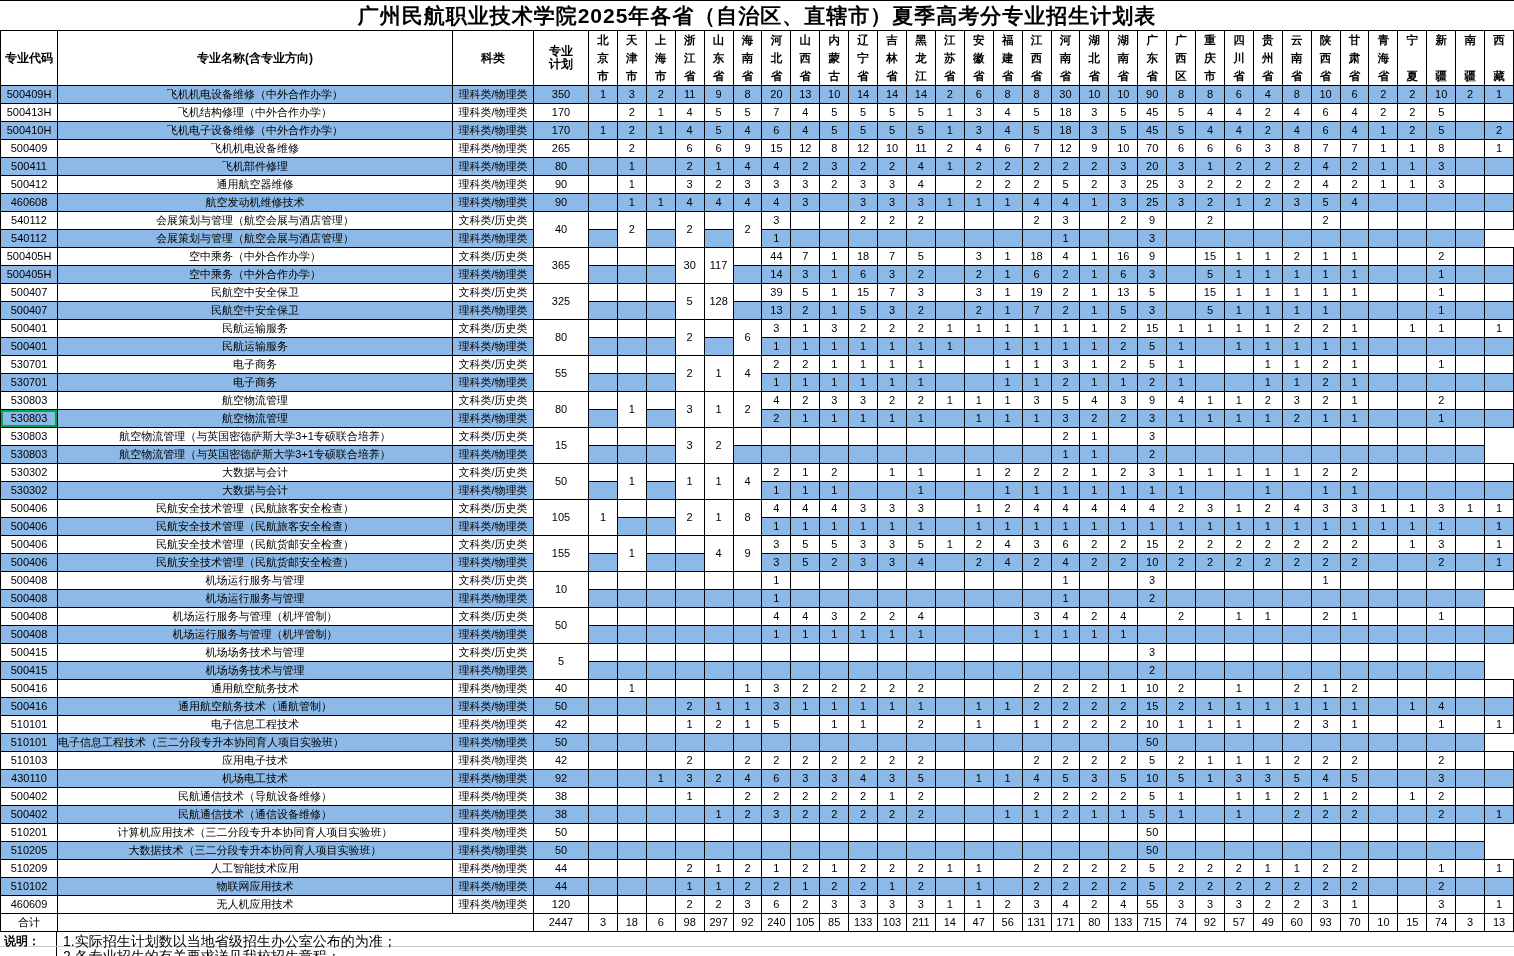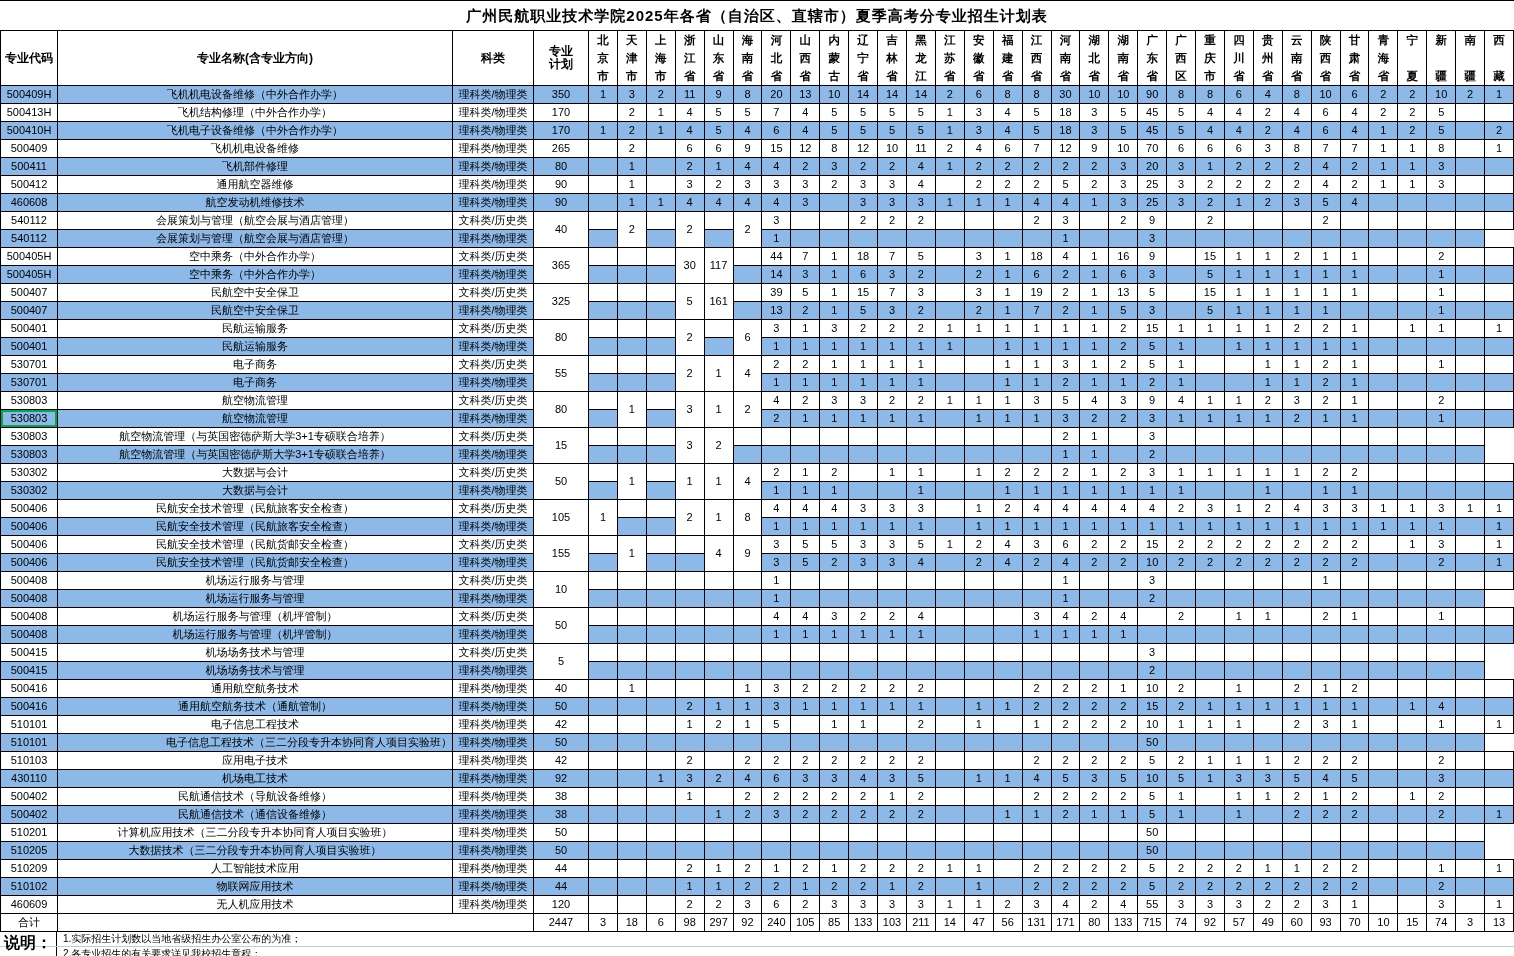--- a/index.html
+++ b/index.html
@@ -1,34 +1,34 @@
 <!DOCTYPE html>
 <html style="--stripe: #8CB9E7; --selcolor: #00A650; --notediv: #c9c9c9;"><head>
 <meta charset="utf-8">
 <style>
   html,body{margin:0;padding:0;background:#fff;}
   body{width:1514px;height:956px;overflow:hidden;font-family:"Liberation Sans","DejaVu Sans",sans-serif;color:#000;}
   .sheet{width:1514px;border-top:1px solid #000;}
-  .title{height:29px;line-height:29px;text-align:center;font-size:15px;font-weight:bold;letter-spacing:1px;}
+  .title{height:29px;line-height:29px;text-align:center;font-size:21px;font-weight:bold;letter-spacing:1px;}
   table.plan{border-collapse:collapse;table-layout:fixed;width:1514px;}
   table.plan td,table.plan th{border:1px solid #000;padding:0;height:17px;font-size:11px;text-align:center;vertical-align:middle;overflow:hidden;white-space:nowrap;line-height:1.05;}
   table.plan th{font-weight:bold;font-size:12px;}
   th.vh-cell{height:55px;}
   .vh{display:flex;flex-direction:column;justify-content:space-between;height:48px;margin:3px auto;width:14px;font-size:11.5px;font-weight:bold;}
   td.code{text-align:left;padding-left:3px;font-size:11.5px;margin-left:8px;}
   td.name{text-align:left;padding-left:4px;font-size:12px;font-weight:400;}
-  td.name.ctr{text-align:right;padding-left:0;margin-top:36px;}
+  td.name.ctr{text-align:left;padding-left:0;margin-top:36px;}
   td.cat{font-size:11.5px;}
   tr.b td{background:var(--stripe);}
   tr.b td[rowspan="2"], td.mergedwhite{background:#fff;}
   td.sel{box-shadow:inset 0 0 0 2px var(--selcolor);}
   .notes{width:1514px;}
   .note-row{display:flex;border-bottom:1px solid var(--notediv);}
-  .note-label{width:57px;flex:0 0 57px;border-right:1px solid #000;font-weight:600;font-size:16px;padding:1px 0 0 4px;box-sizing:border-box;}
-  .note-text{flex:1;font-size:10px;padding:1px 0 1px 6px;line-height:1.22;}
+  .note-label{width:57px;flex:0 0 57px;border-right:1px solid #000;font-weight:600;font-size:12px;padding:1px 0 0 4px;box-sizing:border-box;}
+  .note-text{flex:1;font-size:14px;padding:1px 0 1px 6px;line-height:1.22;}
   .nr1,.nr2,.nr3{height:14px;}
 </style>
 </head>
 <body>
 
 <div class="sheet">
   <div class="title">广州民航职业技术学院2025年各省（自治区、直辖市）夏季高考分专业招生计划表</div>
   <table class="plan">
     <colgroup id="cols">
         <col style="width: 57px;">
@@ -710,21 +710,21 @@
         </tr>
         <tr>
           <td class="code">500407</td>
           <td class="name">民航空中安全保卫</td>
           <td class="cat">文科类/历史类</td>
           <td class="mergedwhite" rowspan="2">325</td>
           <td></td>
           <td></td>
           <td></td>
           <td class="mergedwhite" rowspan="2">5</td>
-          <td class="mergedwhite" rowspan="2">161</td>
+          <td class="mergedwhite" rowspan="2">128</td>
           <td></td>
           <td>39</td>
           <td>5</td>
           <td>1</td>
           <td>15</td>
           <td>7</td>
           <td>3</td>
           <td></td>
           <td>3</td>
           <td>1</td>

